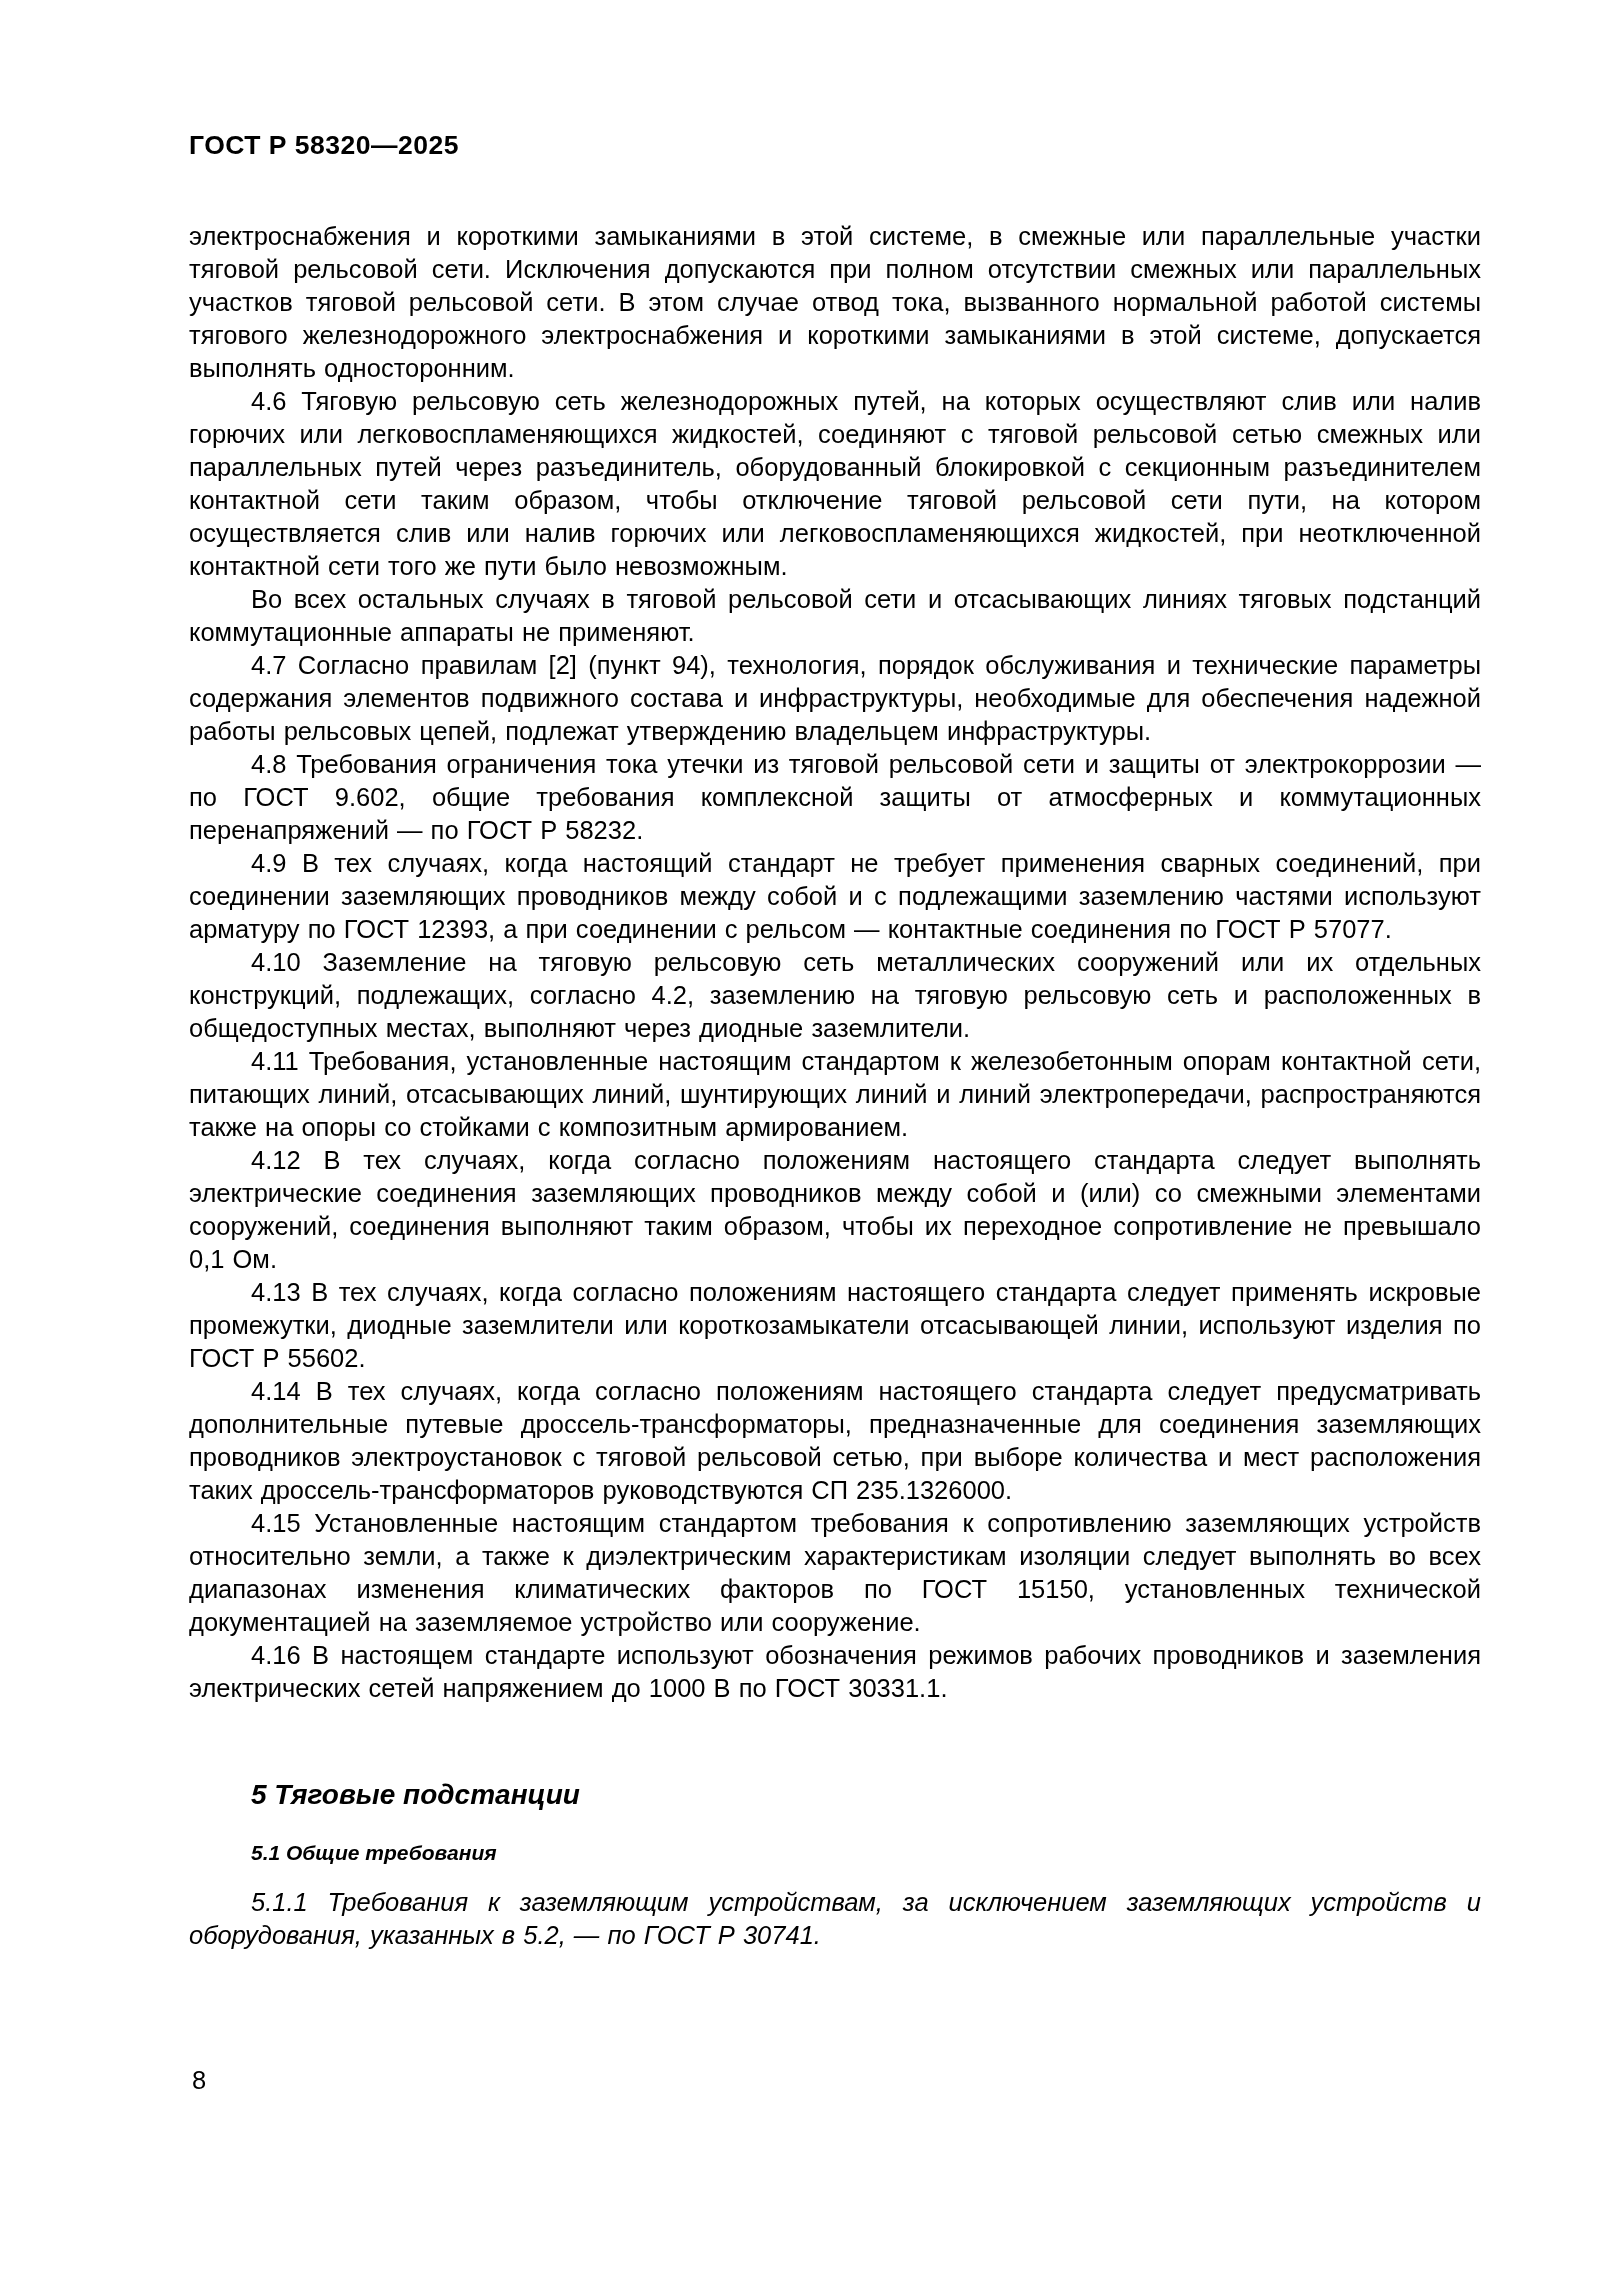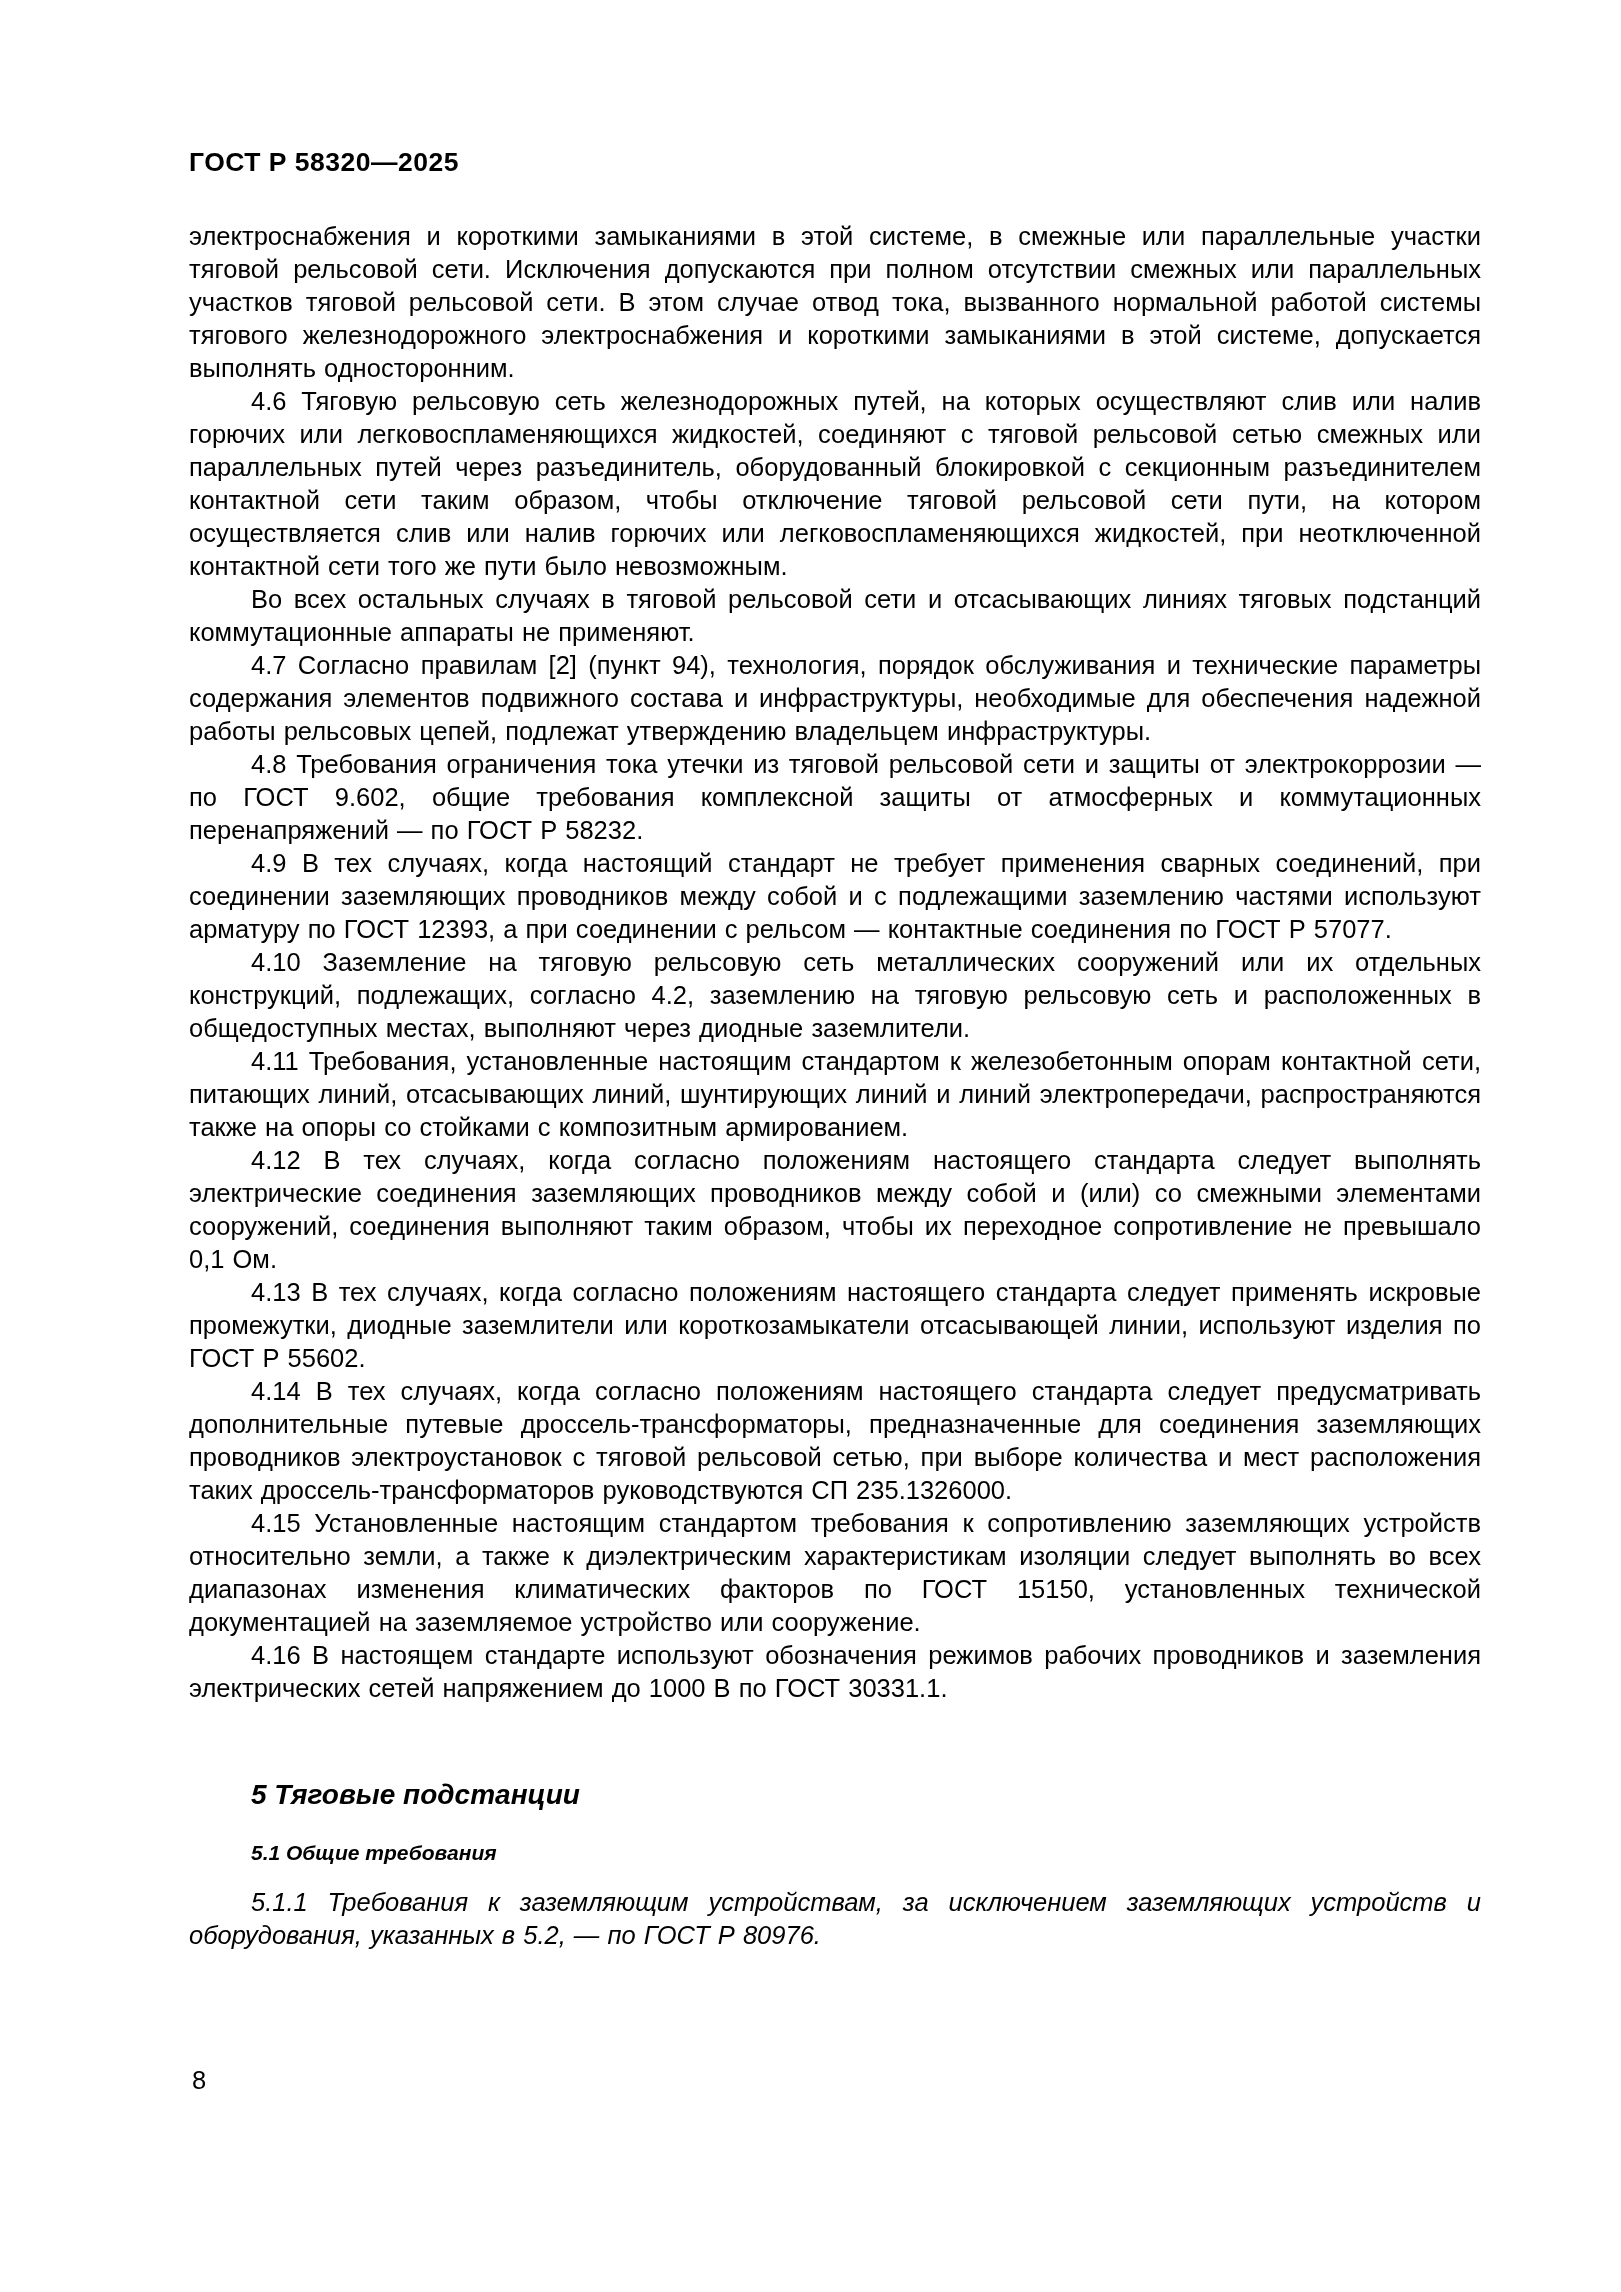--- a/index.html
+++ b/index.html
@@ -12,21 +12,21 @@
     width: 1621px;
     height: 2293px;
     background: #ffffff;
     color: #000000;
     font-family: "Liberation Sans", sans-serif;
     overflow: hidden;
   }
   .running-header {
     position: absolute;
     left: 189px;
-    top: 147px;
+    top: 130px;
     font-size: 26.5px;
     font-weight: bold;
     letter-spacing: 0.5px;
     white-space: nowrap;
   }
   .body-block {
     position: absolute;
     left: 189px;
     top: 220px;
     width: 1292px;
@@ -96,20 +96,20 @@
     <p class="para">4.13 В тех случаях, когда согласно положениям настоящего стандарта следует применять искровые промежутки, диодные заземлители или короткозамыкатели отсасывающей линии, используют изделия по ГОСТ Р 55602.</p>
     <p class="para">4.14 В тех случаях, когда согласно положениям настоящего стандарта следует предусматривать дополнительные путевые дроссель-трансформаторы, предназначенные для соединения заземляющих проводников электроустановок с тяговой рельсовой сетью, при выборе количества и мест расположения таких дроссель-трансформаторов руководствуются СП 235.1326000.</p>
     <p class="para">4.15 Установленные настоящим стандартом требования к сопротивлению заземляющих устройств относительно земли, а также к диэлектрическим характеристикам изоляции следует выполнять во всех диапазонах изменения климатических факторов по ГОСТ 15150, установленных технической документацией на заземляемое устройство или сооружение.</p>
     <p class="para">4.16 В настоящем стандарте используют обозначения режимов рабочих проводников и заземления электрических сетей напряжением до 1000 В по ГОСТ 30331.1.</p>
   </div>
 
   <div class="section5">
     <h2 class="sec-heading">5 Тяговые подстанции</h2>
     <h3 class="subsec-heading">5.1 Общие требования</h3>
     <div class="para-group">
-      <p class="para">5.1.1 Требования к заземляющим устройствам, за исключением заземляющих устройств и оборудования, указанных в 5.2, — по ГОСТ Р 80976.</p>
+      <p class="para">5.1.1 Требования к заземляющим устройствам, за исключением заземляющих устройств и оборудования, указанных в 5.2, — по ГОСТ Р 30741.</p>
     </div>
   </div>
 
   <div class="page-number">8</div>
 
 </div>
 
 
 </body></html>

